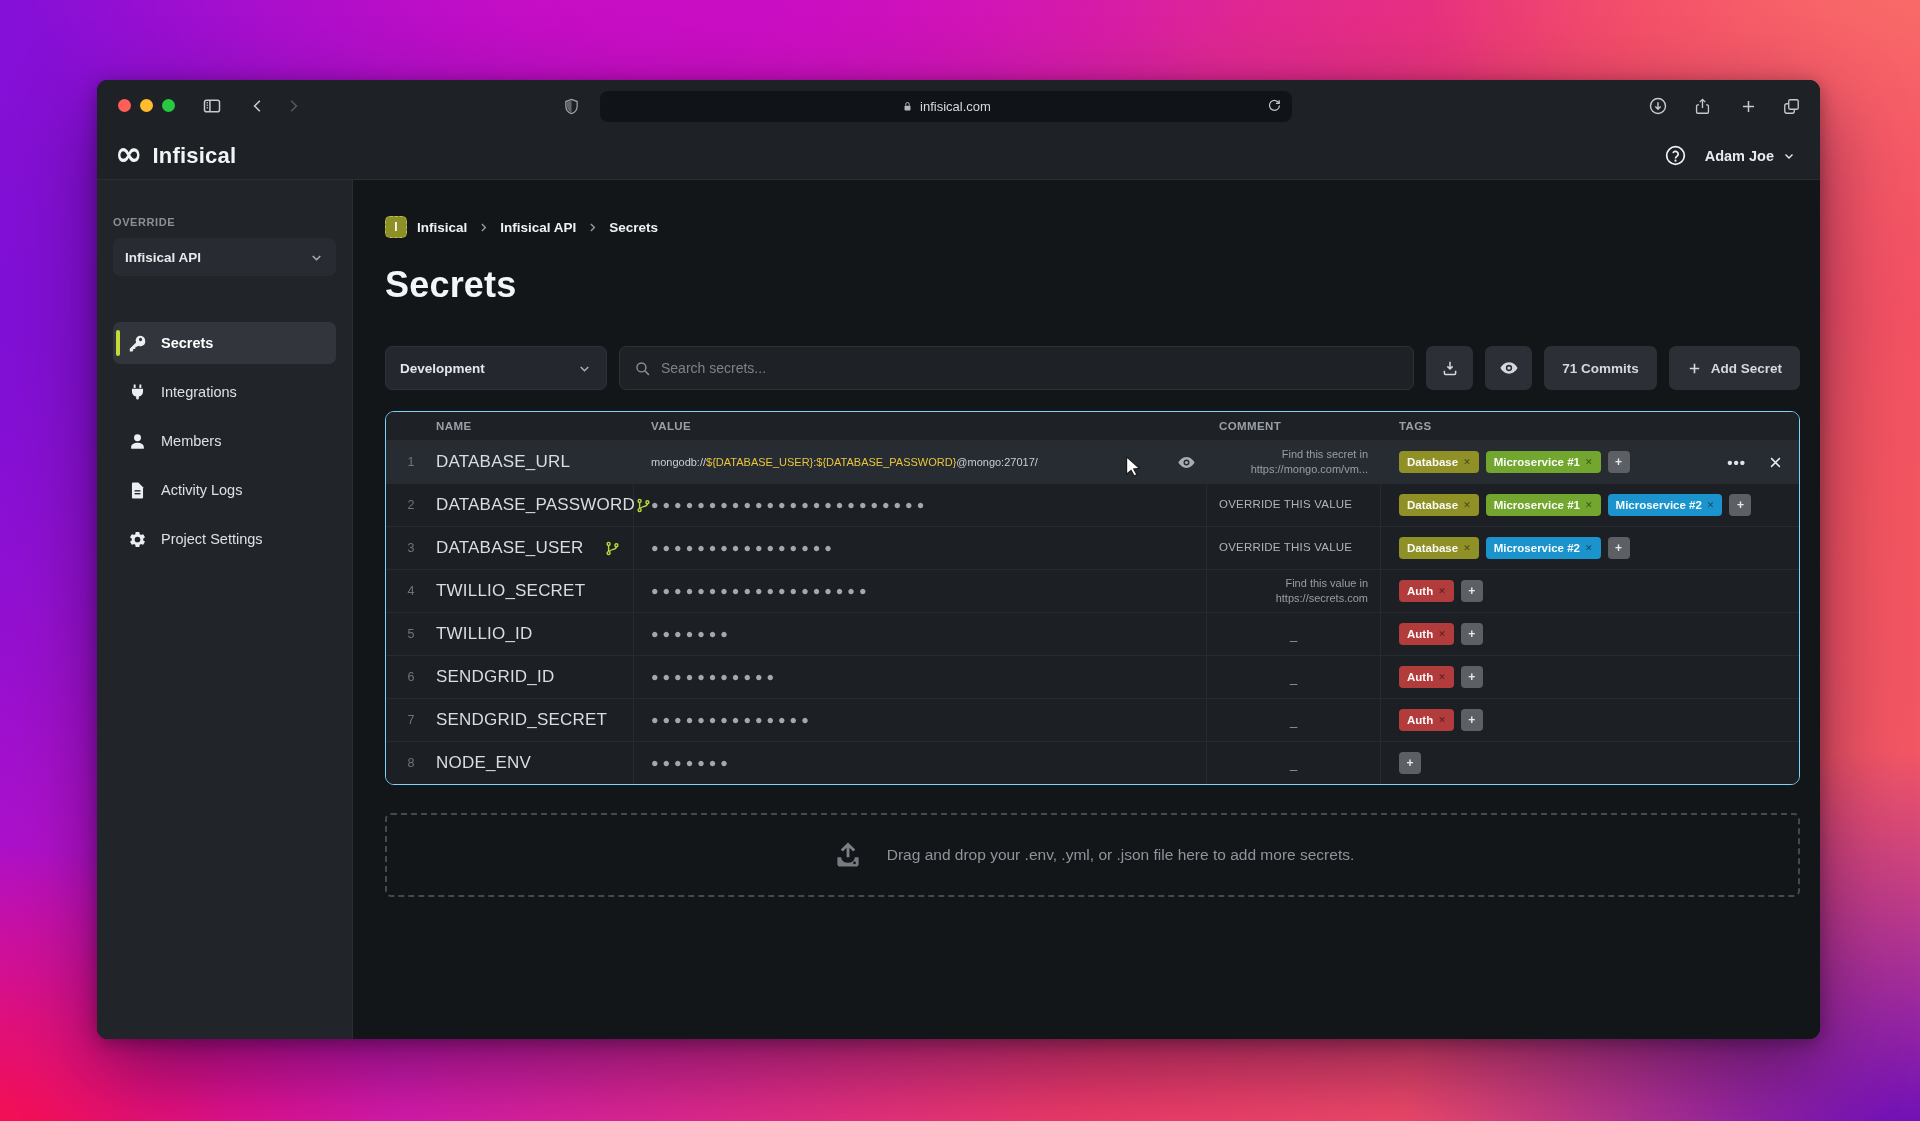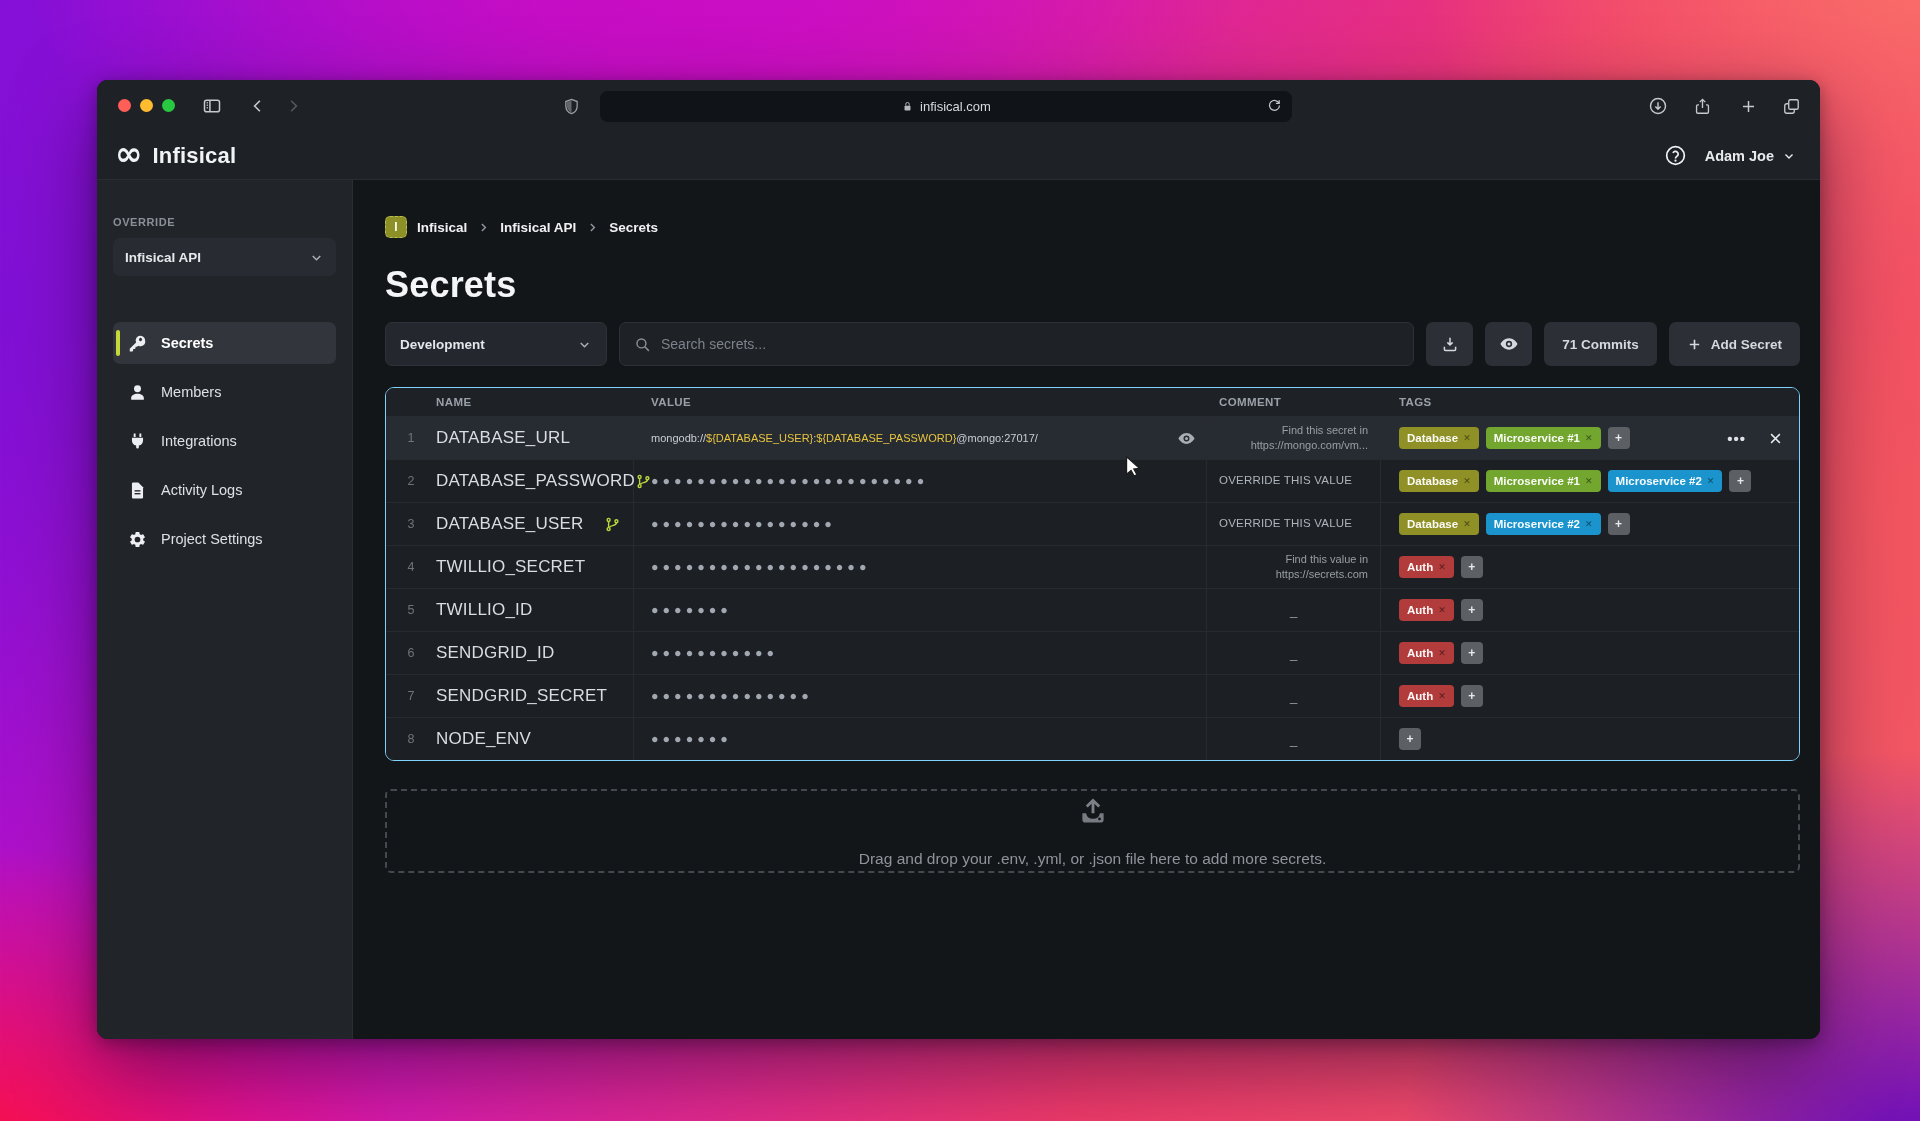--- a/index.html
+++ b/index.html
@@ -55,21 +55,21 @@
   .nav-item.active { background:#32363c; color:#fff; font-weight:600; }
   .nav-item.active::before { content:""; position:absolute; left:3px; top:8px; bottom:8px; width:4px; border-radius:3px; background:#c5da3a; }
   .nav-item .nico { width:20px; display:flex; justify-content:center; color:#eceef1; }
   
   .main { flex:1; background:#131619; padding:0 20px 0 32px; overflow:hidden; }
   .crumbs { margin-top:36px; display:flex; align-items:center; gap:10px; font-size:13.5px; font-weight:700; color:#f0f1f3; }
   .crumb-badge { width:22px; height:22px; border-radius:5px; background:#8c9026; border:1px dashed #b9bd55; display:flex; align-items:center; justify-content:center; font-size:12px; color:#fff; }
   .crumb-sep { color:#9298a0; }
   h1.title { margin-top:26px; font-size:36px; font-weight:700; color:#f4f5f7; letter-spacing:.2px; }
   
-  .toolbar { margin-top:16px; display:flex; align-items:center; gap:12px; height:44px; }
+  .toolbar { margin-top:40px; display:flex; align-items:center; gap:12px; height:44px; }
   .env-select { width:222px; height:44px; background:#24282e; border:1px solid #2e3238; border-radius:7px; display:flex; align-items:center; padding:0 14px; color:#e3e6ea; font-size:13.5px; font-weight:600; }
   .env-select .chev { margin-left:auto; color:#aab0b6; }
   .search { flex:1; height:44px; background:#1e2227; border:1px solid #2e3238; border-radius:7px; display:flex; align-items:center; padding:0 14px; gap:10px; }
   .search input { flex:1; background:transparent; border:none; outline:none; color:#cfd3d8; font-size:14px; font-family:inherit; }
   .search input::placeholder { color:#7d838b; }
   .tbtn { height:44px; background:#2c3036; border-radius:7px; display:flex; align-items:center; justify-content:center; color:#d5d8dd; gap:9px; font-size:13.5px; font-weight:700; }
   .tbtn.icon { width:47px; }
   .tbtn.commits { padding:0 18px; }
   .tbtn.add { padding:0 18px; }
   
@@ -95,21 +95,21 @@
   .com-dash { width:100%; text-align:center; color:#9aa0a8; font-size:13px; }
   .tag { height:22px; border-radius:4px; display:flex; align-items:center; padding:0 8px; gap:5px; font-size:11.5px; font-weight:700; color:rgba(255,255,255,.96); }
   .tag .x { font-size:9px; color:rgba(0,0,0,.5); font-weight:700; }
   .tag.add-tag { width:22px; padding:0; justify-content:center; background:#5c6065; color:#e8eaed; font-size:12px; }
   .row-actions { position:absolute; right:16px; top:0; bottom:0; display:flex; align-items:center; gap:22px; }
   .more-dots { color:#dfe2e6; font-size:15px; letter-spacing:1px; font-weight:700; }
   .close-x { color:#e8eaec; display:flex; }
   
   .dropzone {
     margin-top:28px; height:84px; border:2px dashed #45494f; border-radius:6px;
-    display:flex; align-items:center; justify-content:center; gap:22px; color:#8f949c; font-size:15.5px;flex-direction:column;
+    display:flex; align-items:center; justify-content:center; gap:22px; color:#8f949c; font-size:15.5px;
   }
   .dropzone .up-ic { color:#7c8188; display:flex; }
   
   .cursor { position:absolute; left:1122px; top:455px; z-index:50; pointer-events:none; }
   svg { display:block; }
 </style>
 </head>
 <body>
 
 <div class="window">
@@ -224,33 +224,33 @@
             <span class="nico">
               <svg width="19" height="19" viewBox="0 0 24 24" fill="currentColor">
                 <path d="M21.6 8.1a6 6 0 0 0-10.9-3.4 6 6 0 0 0-.5 6L2.5 18.4a1 1 0 0 0-.3.7V22h3.3l1-1v-2h2l1-1v-2h2l1.3-1.3a6 6 0 0 0 8.8-6.6zm-4.5.3a2 2 0 1 1-2-3.4 2 2 0 0 1 2 3.4z"></path>
               </svg>
             </span>
             <span>Secrets</span>
           </div>
           <div class="nav-item">
             <span class="nico">
               <svg width="19" height="19" viewBox="0 0 24 24" fill="currentColor">
-                <circle cx="12" cy="7.2" r="4.4"></circle>
-                <path d="M12 13.6c-4.5 0-8 2.3-8 5.2V21h16v-2.2c0-2.9-3.5-5.2-8-5.2z"></path>
+                <path d="M7.2 2h2.4v4.2H7.2zM14.4 2h2.4v4.2h-2.4zM5 7.4h14v3a7 7 0 0 1-5.3 6.8v2A1.7 1.7 0 0 1 12 20.9a1.7 1.7 0 0 1-1.7-1.7v-2A7 7 0 0 1 5 10.4z"></path>
               </svg>
             </span>
-            <span>Members</span>
+            <span>Integrations</span>
           </div>
           <div class="nav-item">
             <span class="nico">
               <svg width="19" height="19" viewBox="0 0 24 24" fill="currentColor">
-                <path d="M7.2 2h2.4v4.2H7.2zM14.4 2h2.4v4.2h-2.4zM5 7.4h14v3a7 7 0 0 1-5.3 6.8v2A1.7 1.7 0 0 1 12 20.9a1.7 1.7 0 0 1-1.7-1.7v-2A7 7 0 0 1 5 10.4z"></path>
+                <circle cx="12" cy="7.2" r="4.4"></circle>
+                <path d="M12 13.6c-4.5 0-8 2.3-8 5.2V21h16v-2.2c0-2.9-3.5-5.2-8-5.2z"></path>
               </svg>
             </span>
-            <span>Integrations</span>
+            <span>Members</span>
           </div>
           <div class="nav-item">
             <span class="nico">
               <svg width="19" height="19" viewBox="0 0 24 24">
                 <path d="M6.5 2A1.5 1.5 0 0 0 5 3.5v17A1.5 1.5 0 0 0 6.5 22h11a1.5 1.5 0 0 0 1.5-1.5V8l-6-6z" fill="currentColor"></path>
                 <rect x="8.3" y="11.6" width="7.4" height="1.7" fill="#21252a"></rect>
                 <rect x="8.3" y="15.2" width="7.4" height="1.7" fill="#21252a"></rect>
               </svg>
             </span>
             <span>Activity Logs</span>

